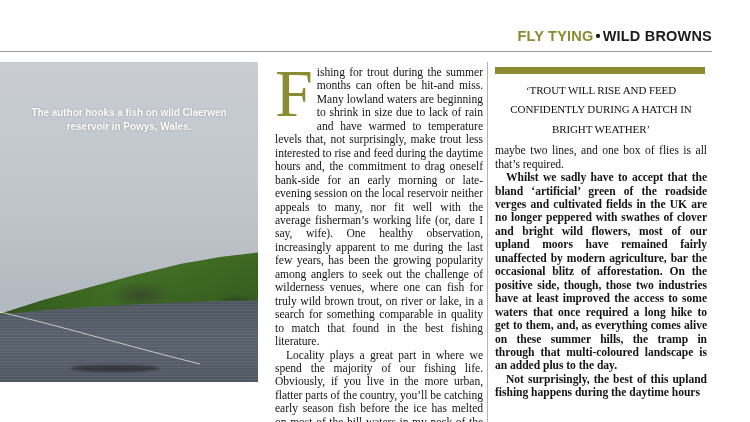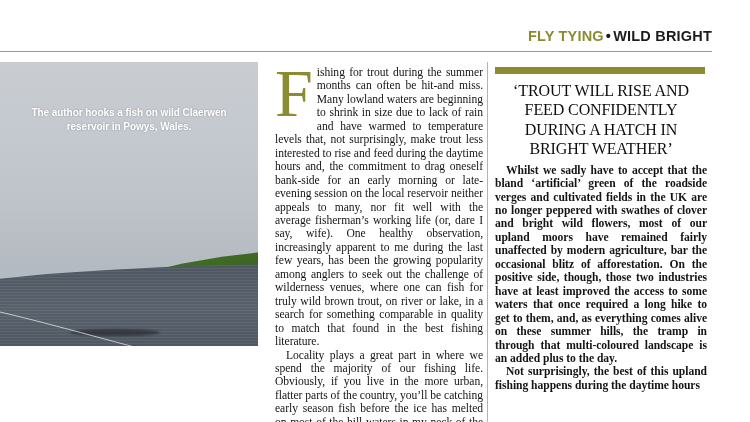--- a/index.html
+++ b/index.html
@@ -44,21 +44,21 @@
     height: 1px;
     background: #9a9a9a;
   }
 
   
   .photo {
     position: absolute;
     left: 0px;
     top: 62px;
     width: 258px;
-    height: 284px;
+    height: 320px;
     overflow: hidden;
   }
   .sky {
     position: absolute;
     left: 0; top: 0; right: 0;
     height: 100%;
     background: linear-gradient(180deg,
       #c9cdd2 0%,
       #c4c9cf 26%,
       #bfc4ca 48%,
@@ -206,38 +206,38 @@
     overflow: hidden;
   }
   .gold-bar {
     width: 210px;
     height: 7px;
     background: #8b8b31;
     margin: 5px 0 0 0;
   }
   .pullquote {
     font-family: "Liberation Serif", serif;
-    font-size: 16px;
+    font-size: 11px;
     line-height: 19.4px;
     color: #0e0e0e;
     text-align: center;
     letter-spacing: -0.1px;
     margin: 7px 0 5px 0;
     padding: 0 2px;
   }
   .col2 .body-text { text-align: justify; }
   .col2 .body-text.indent { text-indent: 11px; font-weight: bold; }
 </style>
 </head>
 <body>
 
 <div class="page">
 
   <div class="running-head">
-    <span class="rh-section">FLY TYING</span><span class="rh-dot">•</span><span class="rh-title">WILD BRIGHT</span>
+    <span class="rh-section">FLY TYING</span><span class="rh-dot">•</span><span class="rh-title">WILD BROWNS</span>
   </div>
   <div class="head-rule"></div>
 
   <div class="photo">
     <div class="sky"></div>
     <div class="hill"></div>
     <div class="hill-shade"></div>
     <div class="shore-light"></div>
     <div class="shore"></div>
     <div class="water"></div>
@@ -251,17 +251,18 @@
   <div class="col1">
     <p class="body-text"><span class="dropcap">F</span><span>ishing for trout during the summer months can often be hit-and miss. Many lowland waters are beginning to shrink in size due to lack of rain and have warmed to temperature levels that, not surprisingly, make trout less interested to rise and feed during the daytime hours and, the commitment to drag oneself bank-side for an early morning or late-evening session on the local reservoir neither appeals to many, nor fit well with the average fisherman’s working life (or, dare I say, wife). One healthy observation, increasingly apparent to me during the last few years, has been the growing popularity among anglers to seek out the challenge of wilderness venues, where one can fish for truly wild brown trout, on river or lake, in a search for something comparable in quality to match that found in the best fishing literature.</span></p>
     <p class="body-text">Locality plays a great part in where we spend the majority of our fishing life. Obviously, if you live in the more urban, flatter parts of the country, you’ll be catching early season fish before the ice has melted on most of the hill waters in my neck of the woods and</p>
   </div>
 
   <div class="col-rule"></div>
 
   <div class="col2">
     <div class="gold-bar"></div>
     <div class="pullquote">‘TROUT WILL RISE AND FEED CONFIDENTLY DURING A HATCH IN BRIGHT WEATHER’</div>
+    <p class="body-text">maybe two lines, and one box of flies is all that’s required.</p>
     <p class="body-text indent">Whilst we sadly have to accept that the bland ‘artificial’ green of the roadside verges and cultivated fields in the UK are no longer peppered with swathes of clover and bright wild flowers, most of our upland moors have remained fairly unaffected by modern agriculture, bar the occasional blitz of afforestation. On the positive side, though, those two industries have at least improved the access to some waters that once required a long hike to get to them, and, as everything comes alive on these summer hills, the tramp in through that multi-coloured landscape is an added plus to the day.</p>
     <p class="body-text indent">Not surprisingly, the best of this upland fishing happens during the daytime hours</p>
   </div>
 
 </div>
 
 </body></html>

